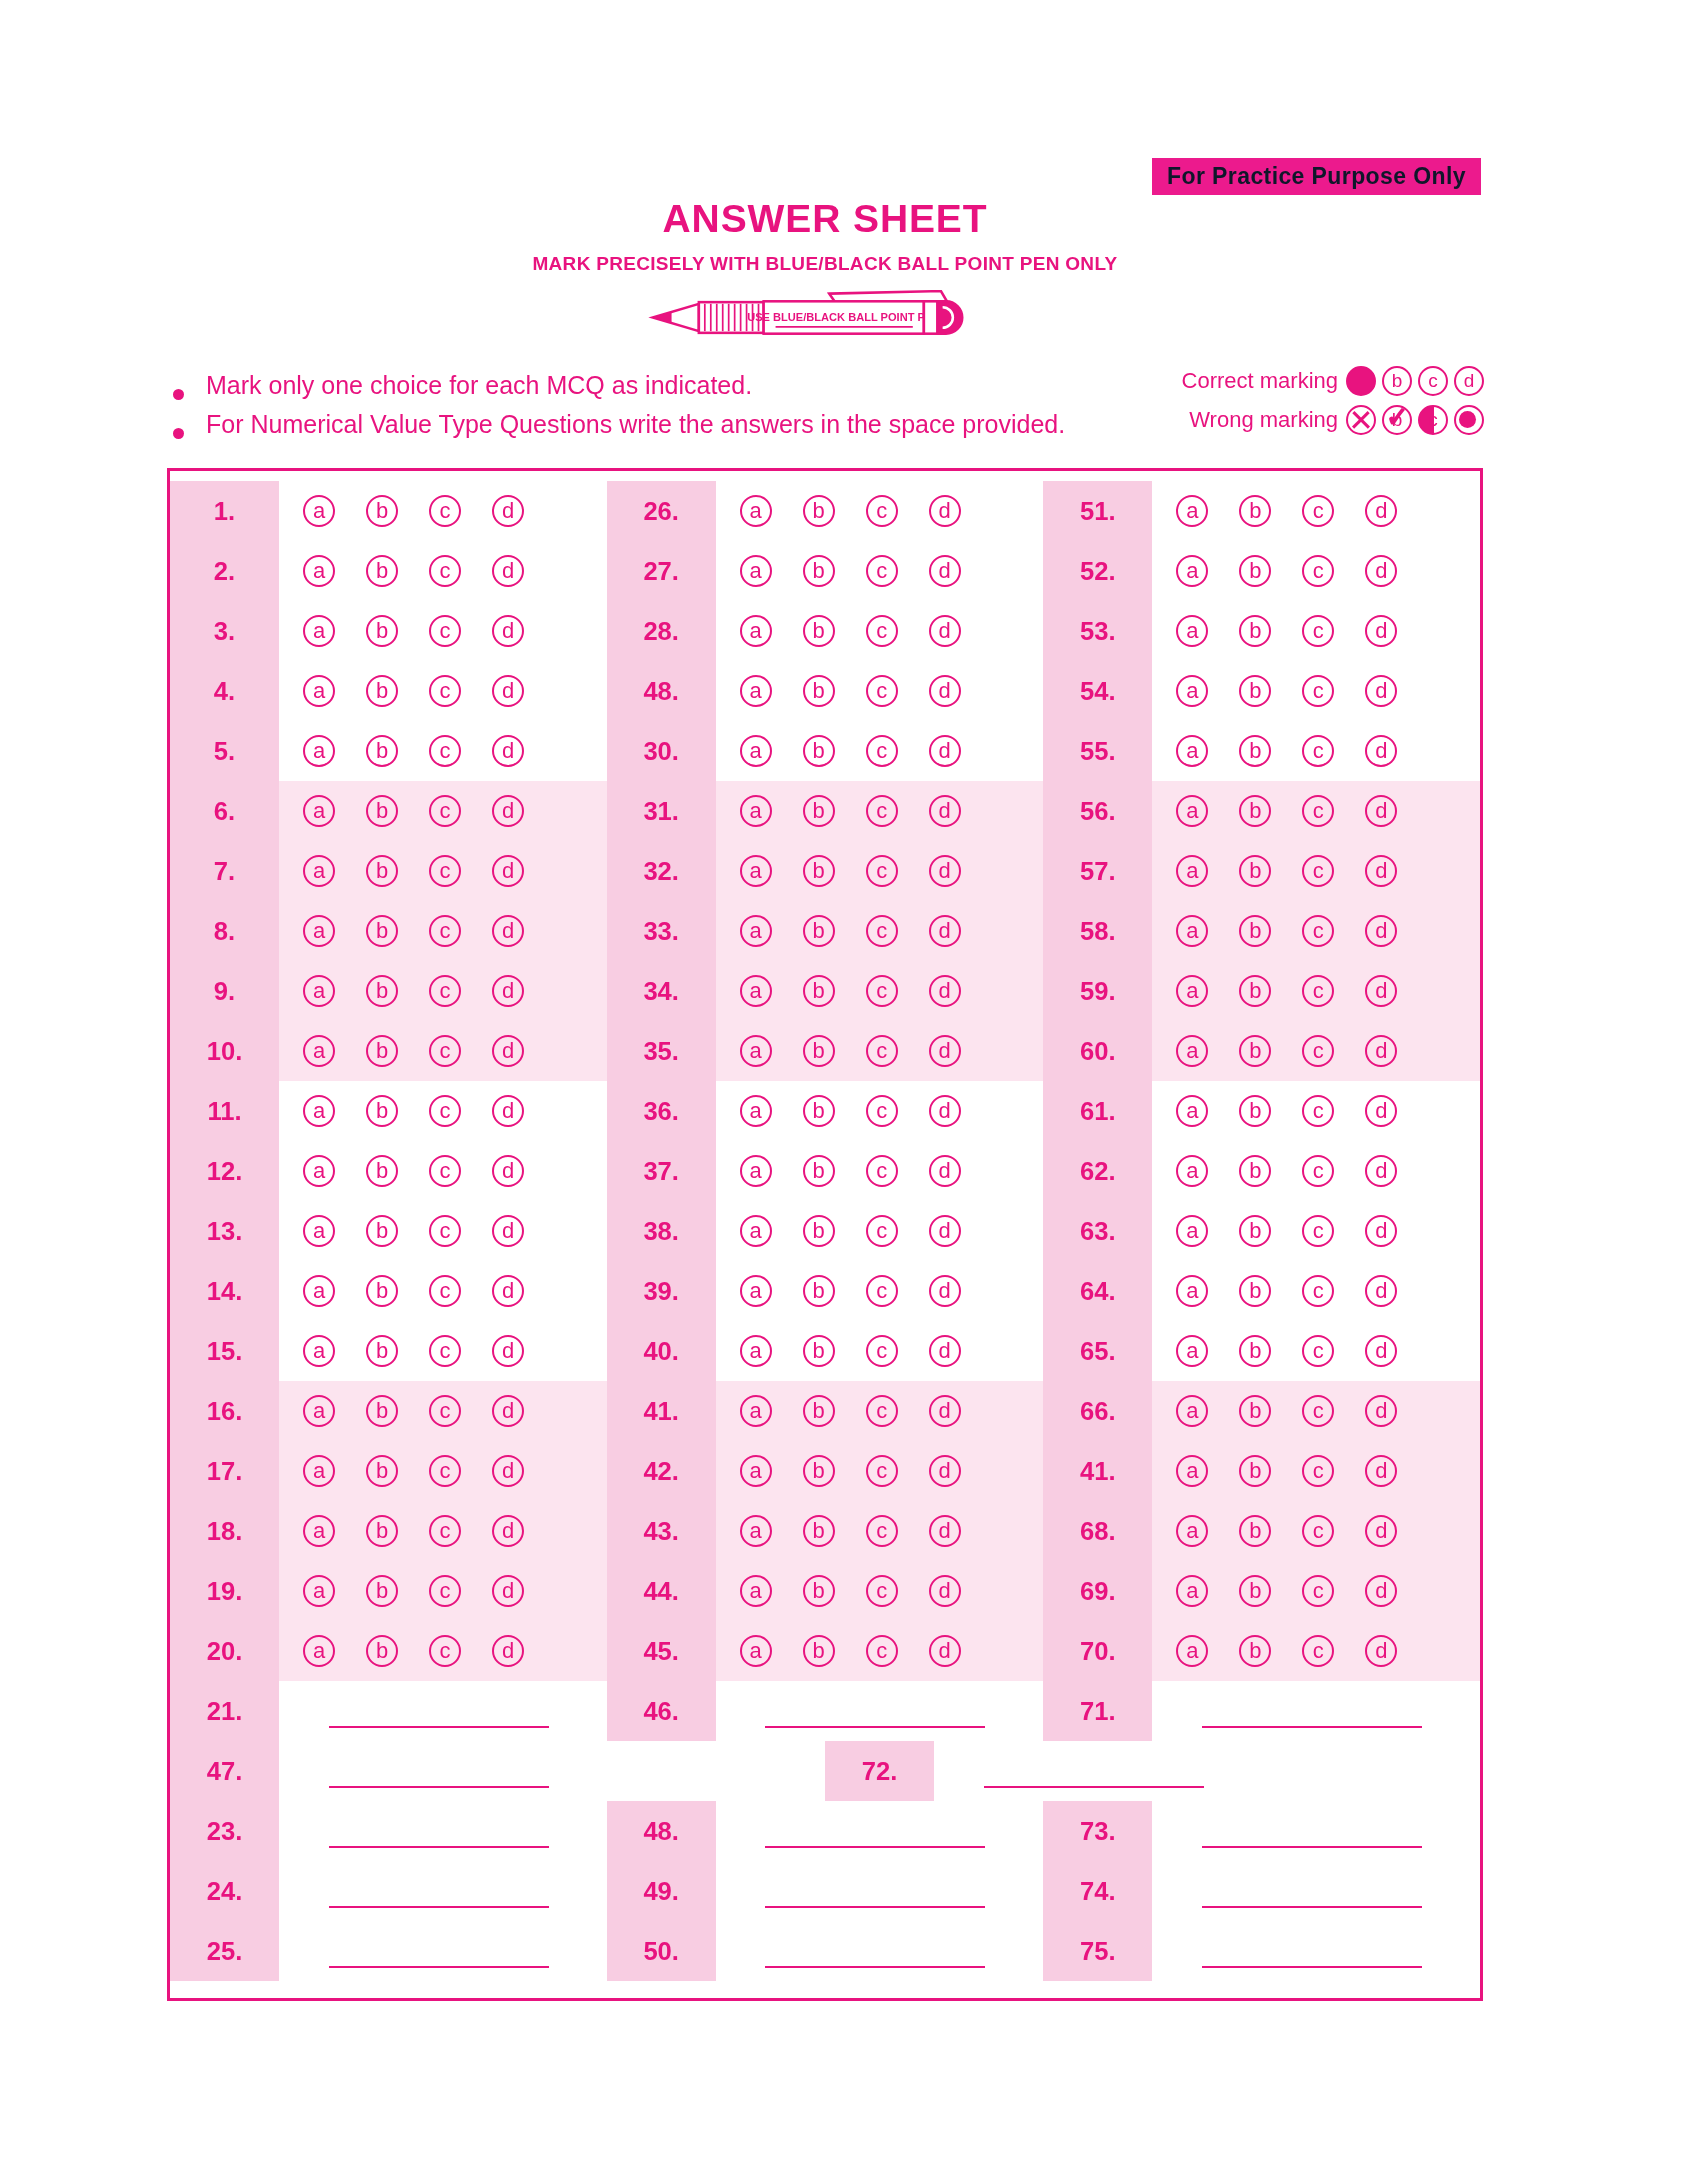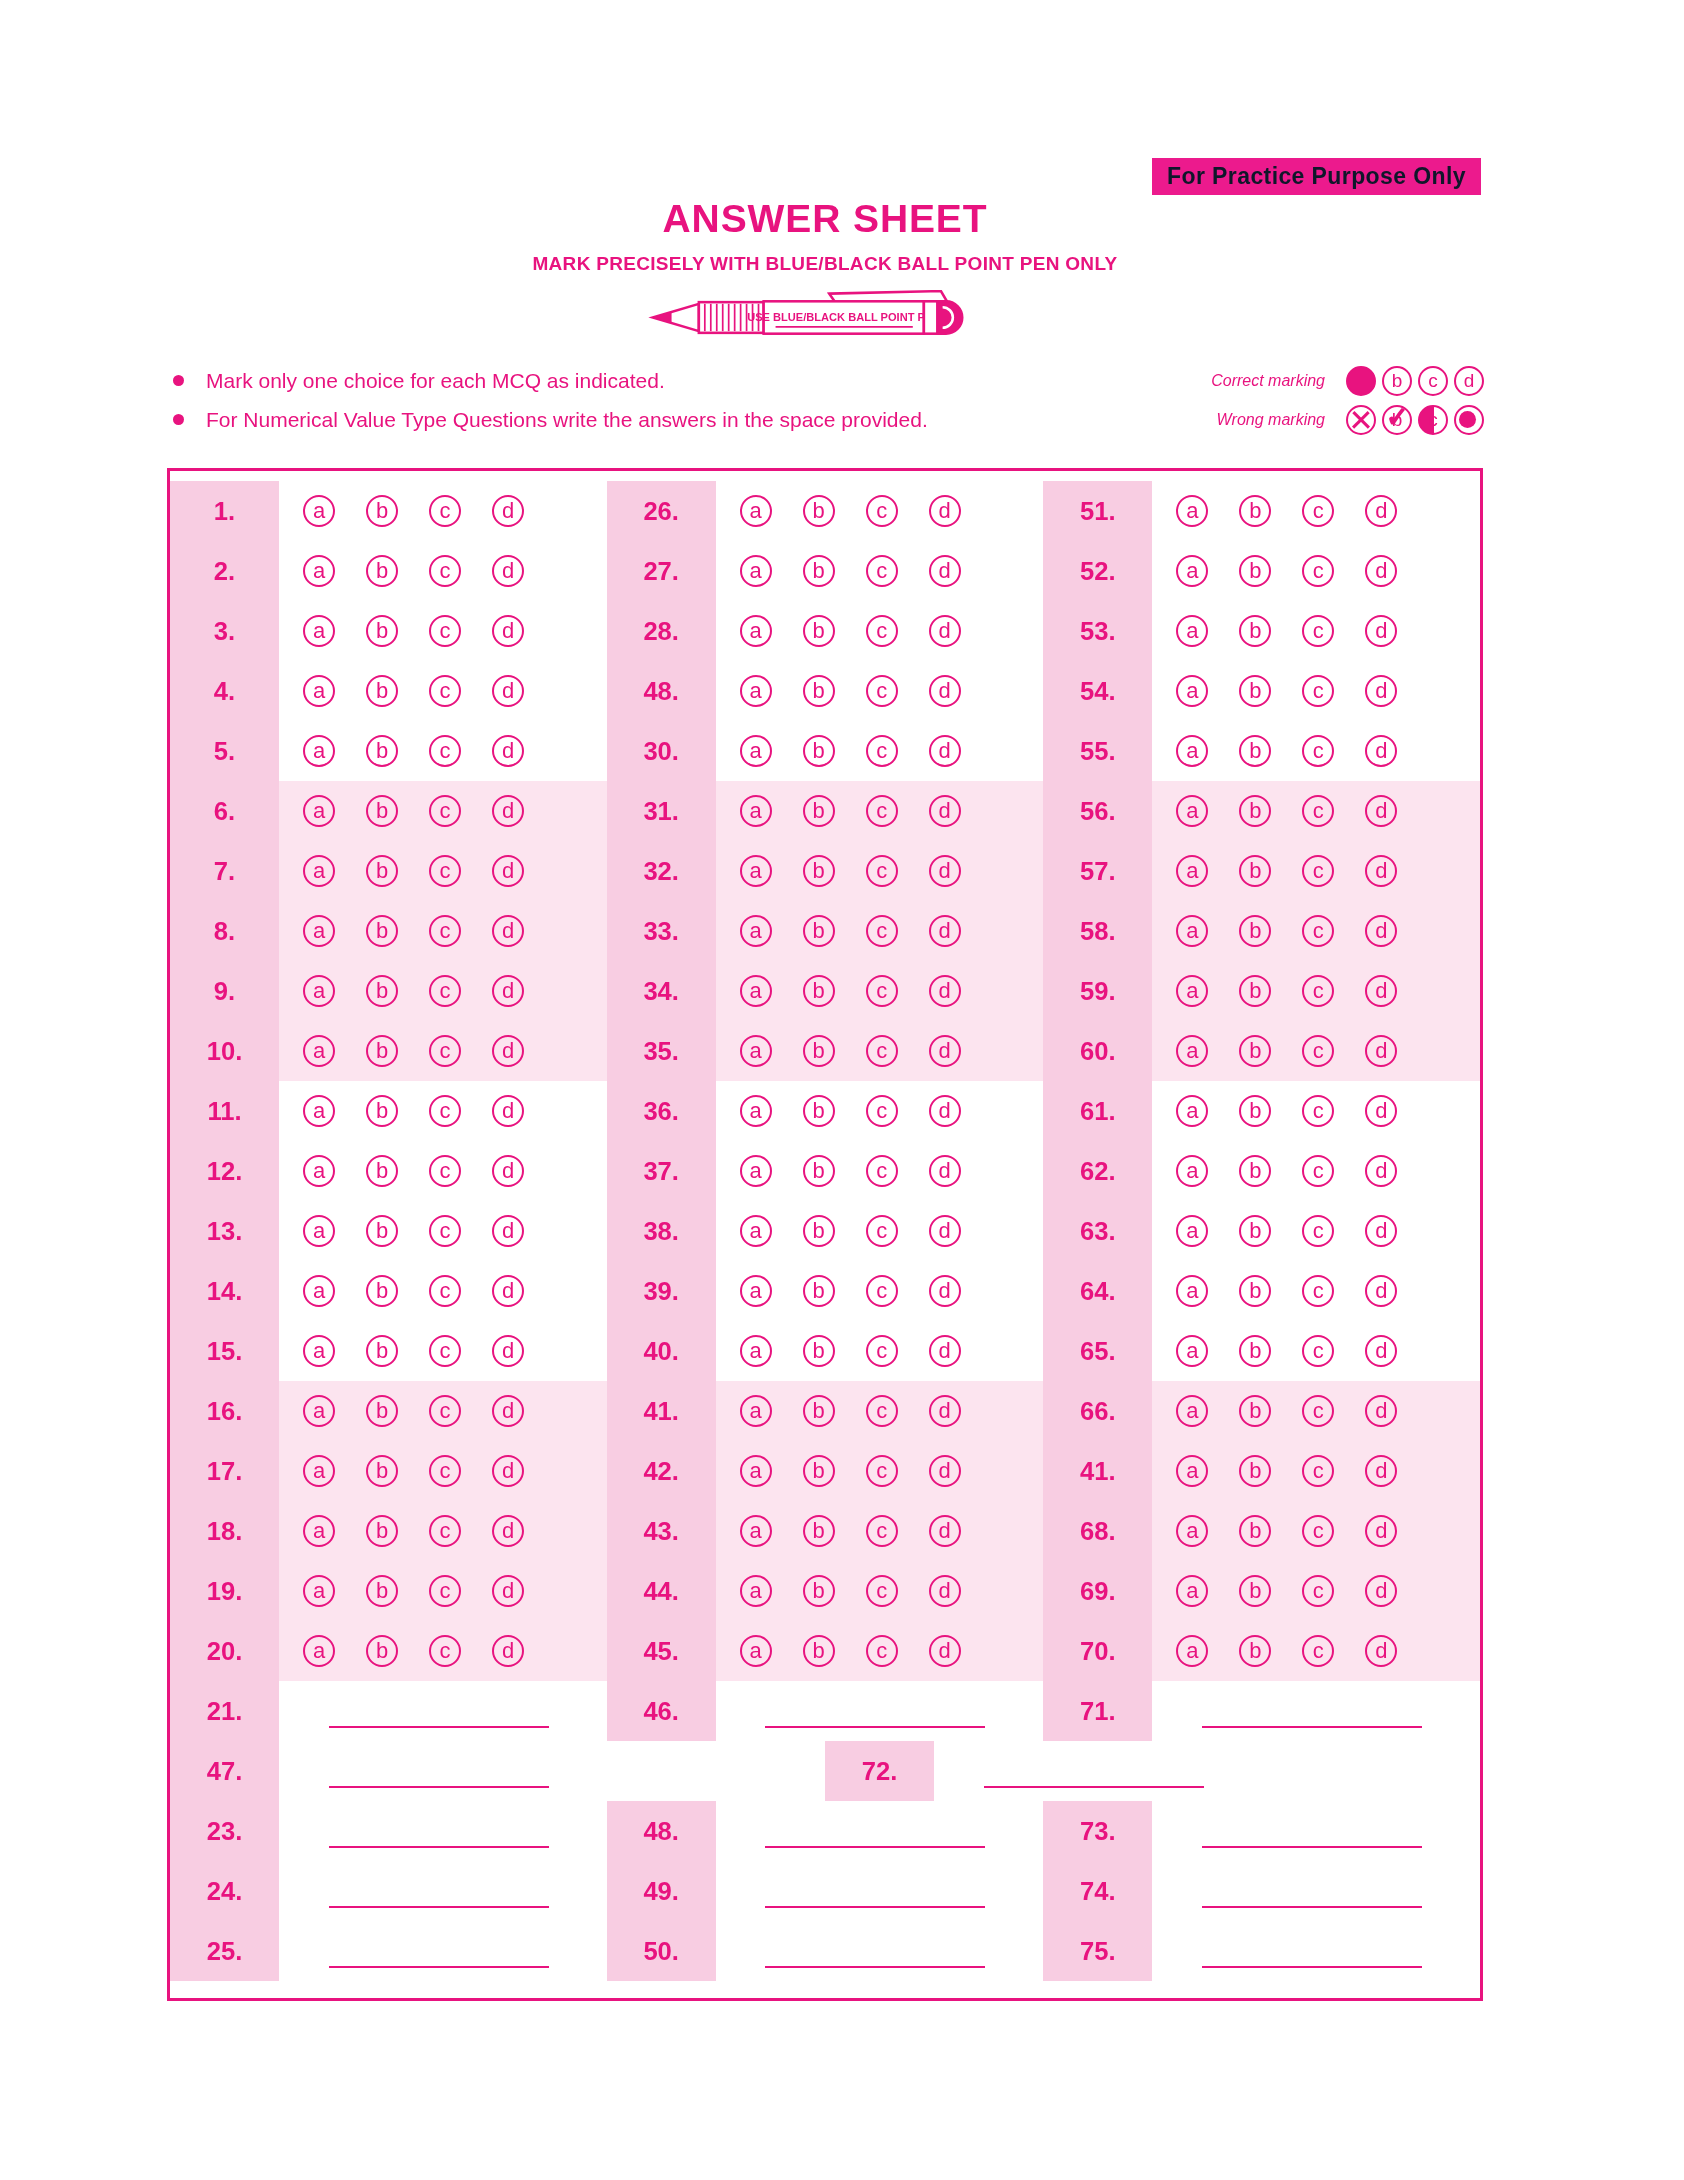--- a/index.html
+++ b/index.html
@@ -27,26 +27,26 @@
   }
   .subtitle{
     position:absolute;left:167px;top:253px;width:1316px;text-align:center;
     font-size:19px;font-weight:bold;letter-spacing:0.3px;
   }
   .pen-wrap{position:absolute;left:167px;top:290px;width:1316px;display:flex;justify-content:center;}
   .pen-wrap svg{display:block;}
   .pen-label-text{font-family:"Liberation Sans",sans-serif;font-weight:bold;font-size:13px;fill:var(--magenta);}
   
   .instr{position:absolute;left:173px;top:361px;}
-  .instr-row{display:flex;align-items:center;height:39px;font-size:21px;}
+  .instr-row{display:flex;align-items:flex-end;height:39px;font-size:25px;}
   .bullet{width:11px;height:11px;border-radius:50%;background:var(--magenta);margin-right:22px;flex:0 0 auto;}
   
   .marks{position:absolute;left:1148px;top:361px;width:336px;}
   .mark-row{display:flex;align-items:center;justify-content:flex-end;height:39px;gap:6px;}
-  .mark-label{font-size:16px;margin-right:15px;white-space:nowrap;font-style:italic;}
+  .mark-label{font-size:22px;margin-right:2px;white-space:nowrap;}
   .mk{
     width:30px;height:30px;border:2.6px solid var(--magenta);border-radius:50%;
     position:relative;display:flex;align-items:center;justify-content:center;
     font-size:19px;line-height:1;color:var(--magenta);flex:0 0 auto;overflow:hidden;
   }
   .mk.filled{background:var(--magenta);}
   .mk.x-cross::before,.mk.x-cross::after{
     content:"";position:absolute;width:22px;height:3.4px;background:var(--magenta);top:50%;left:50%;
   }
   .mk.x-cross::before{transform:translate(-50%,-50%) rotate(45deg);}

